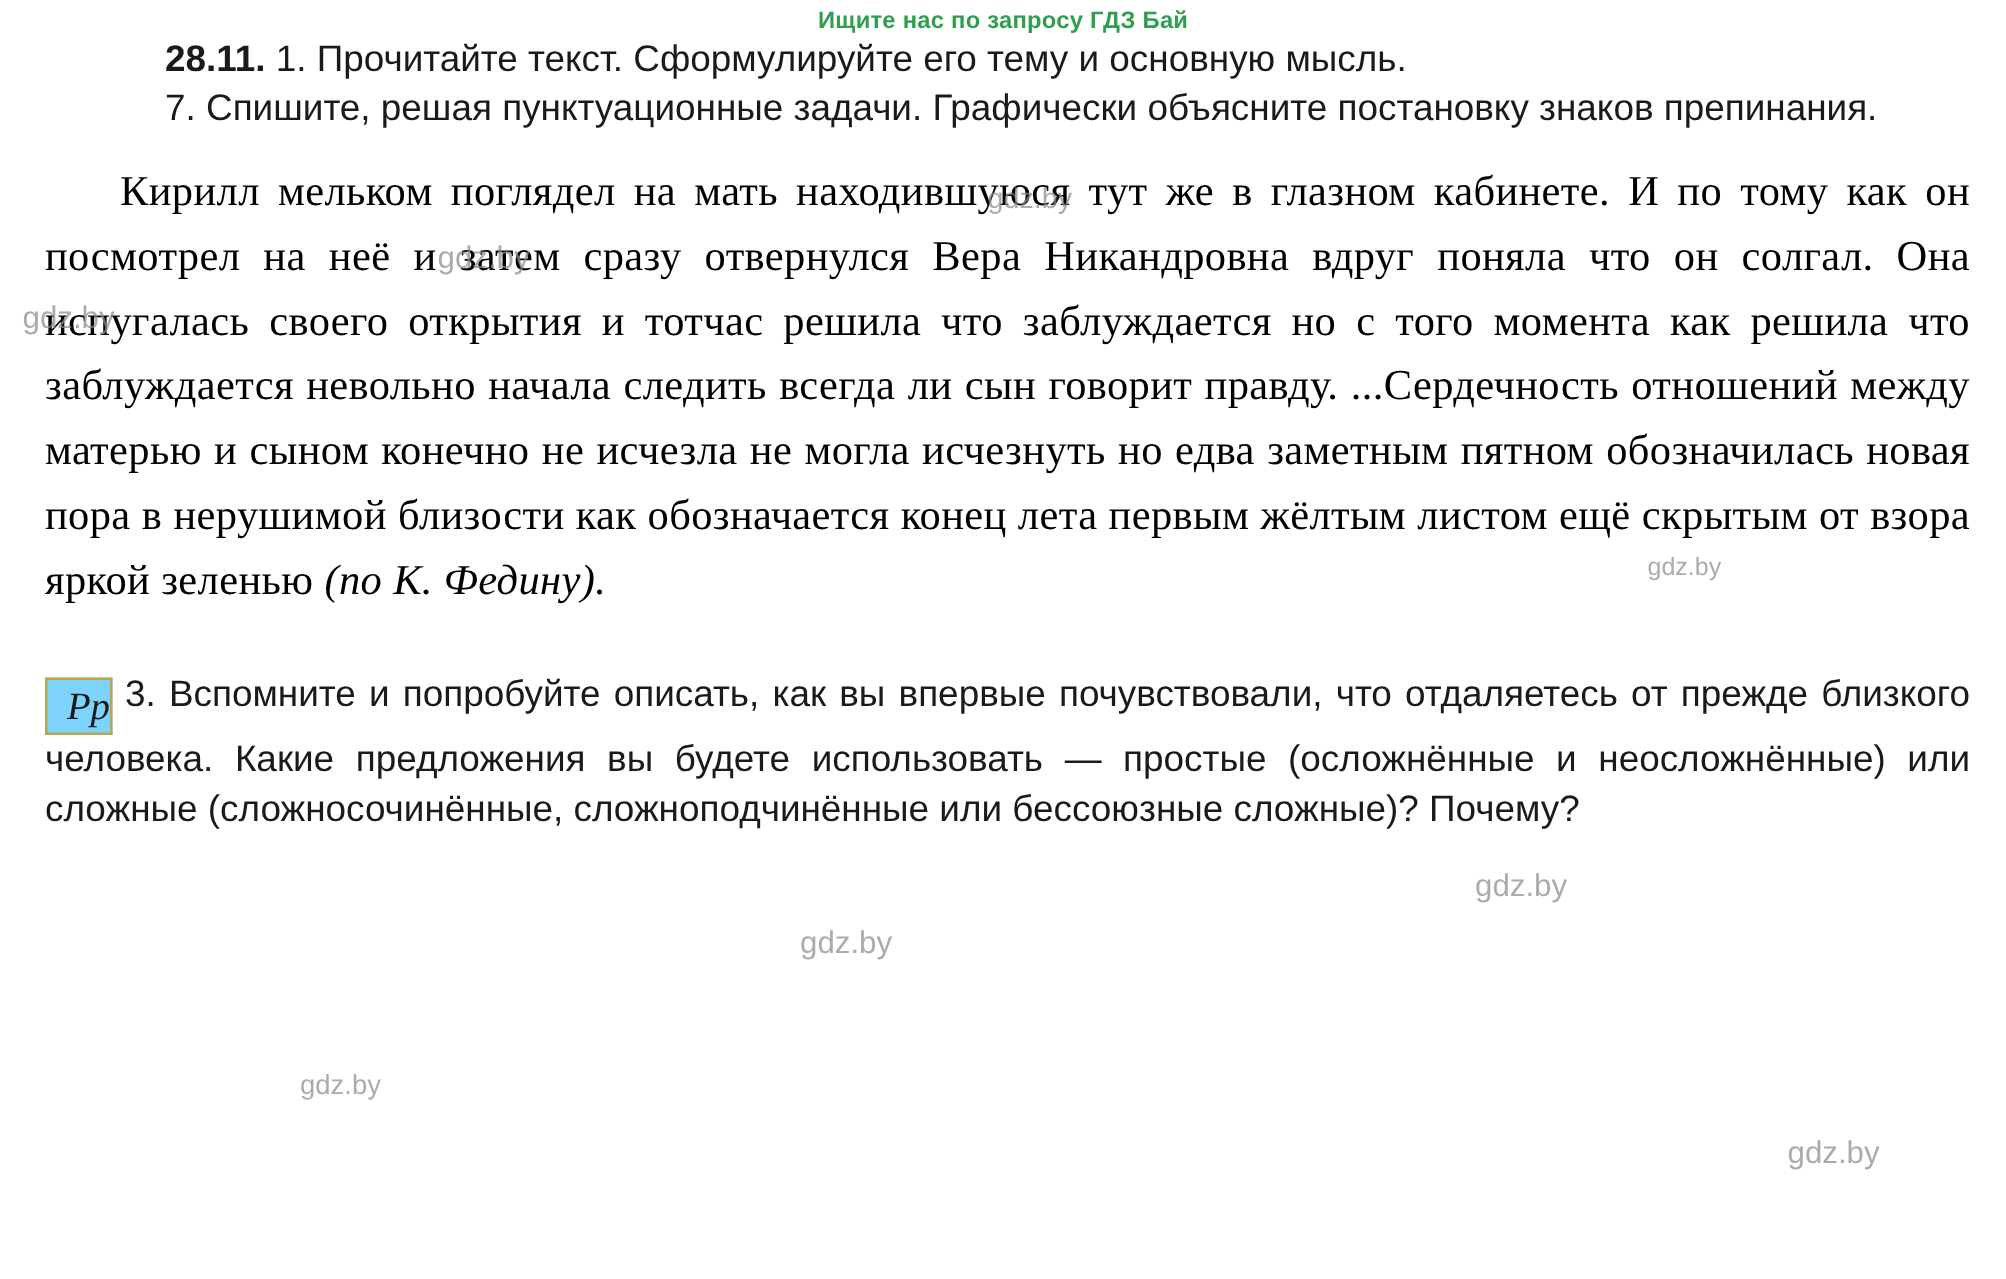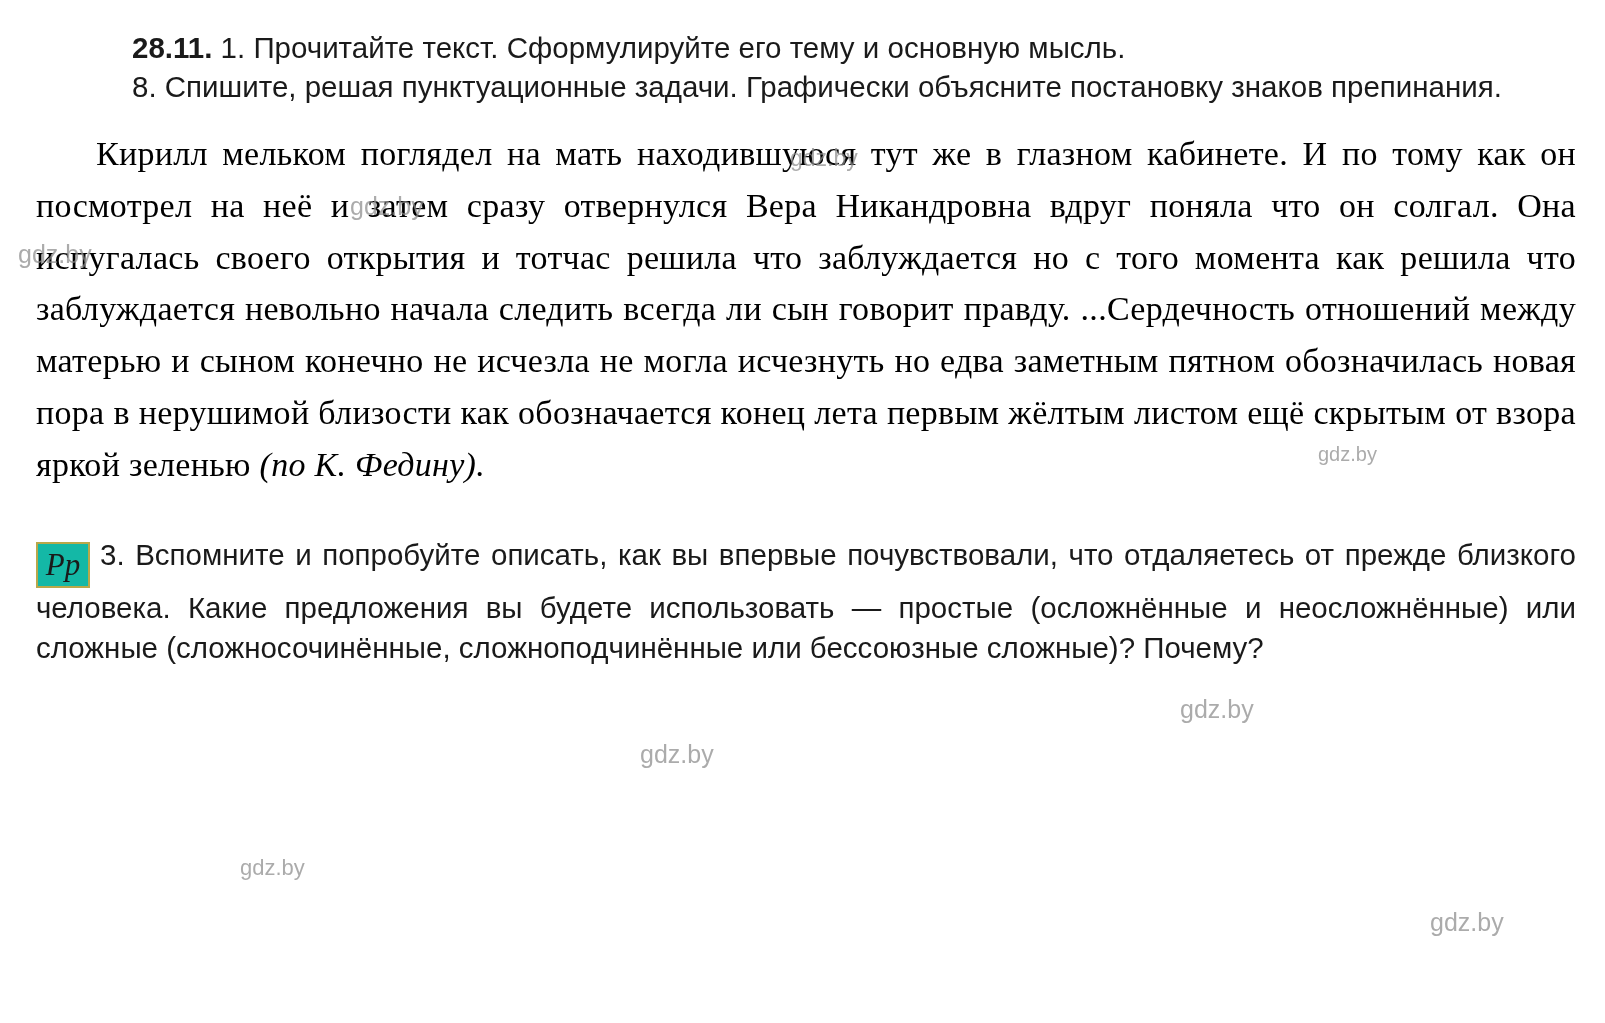--- a/index.html
+++ b/index.html
@@ -90,25 +90,25 @@
     line-height: 1.36;
     color: #1a1a1a;
     text-align: justify;
     text-justify: inter-word;
   }
   .pp-icon {
     display: inline-block;
     width: 54px;
     height: 46px;
     border: 2px solid #b9a84a;
-    background: #14b8a6;
+    background: #7dd3fc;
     vertical-align: -10px;
     margin-right: 10px;
     position: relative;
-    text-align: center;
+    text-align: right;
     box-sizing: border-box;
     margin-top: 36px;
   }
   .pp-icon span {
     font-family: "Liberation Serif", serif;
     font-style: italic;
     font-size: 31px;
     line-height: 42px;
     color: #1a1a1a;
   }
@@ -120,27 +120,28 @@
     font-weight: normal;
     pointer-events: none;
     white-space: nowrap;
   }
 </style>
 </head>
 <body>
 
 <div class="page">
 
+  <div class="top-banner">Ищите нас по запросу ГДЗ Бай</div>
 
   <div class="content">
 
     <div class="task-intro">
       <span class="task-num">28.11.</span>
       <span>1. Прочитайте текст. Сформулируйте его тему и основную мысль.</span>
-      <span class="line2">8. Спишите, решая пунктуационные задачи. Графически объясните постановку знаков препинания.</span>
+      <span class="line2">7. Спишите, решая пунктуационные задачи. Графически объясните постановку знаков препинания.</span>
     </div>
 
     <div class="excerpt">
       <span class="first-indent"></span><span>Кирилл мельком поглядел на мать находившуюся тут же в глазном кабинете. И по тому как он посмотрел на неё и затем сразу отвернулся Вера Никандровна вдруг поняла что он солгал. Она испугалась своего открытия и тотчас решила что заблуждается но с того момента как решила что заблуждается невольно начала следить всегда ли сын говорит правду. ...Сердечность отношений между матерью и сыном конечно не исчезла не могла исчезнуть но едва заметным пятном обозначилась новая пора в нерушимой близости как обозначается конец лета первым жёлтым листом ещё скрытым от взора яркой зеленью</span>
       <span class="source">(по К. Федину).</span>
     </div>
 
     <div class="q3-block">
       <span class="pp-icon"><span>Pp</span></span><span>3. Вспомните и попробуйте описать, как вы впервые почувствовали, что отдаляетесь от прежде близкого человека. Какие предложения вы будете использовать — простые (осложнённые и неосложнённые) или сложные (сложносочинённые, сложноподчинённые или бессоюзные сложные)? Почему?</span>
     </div>

